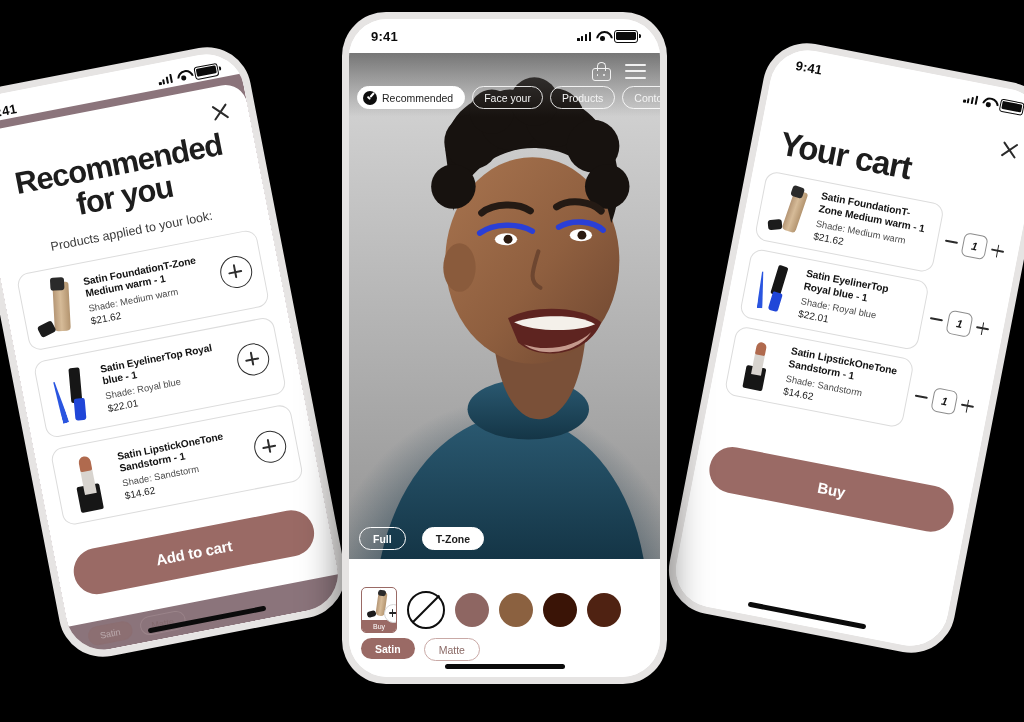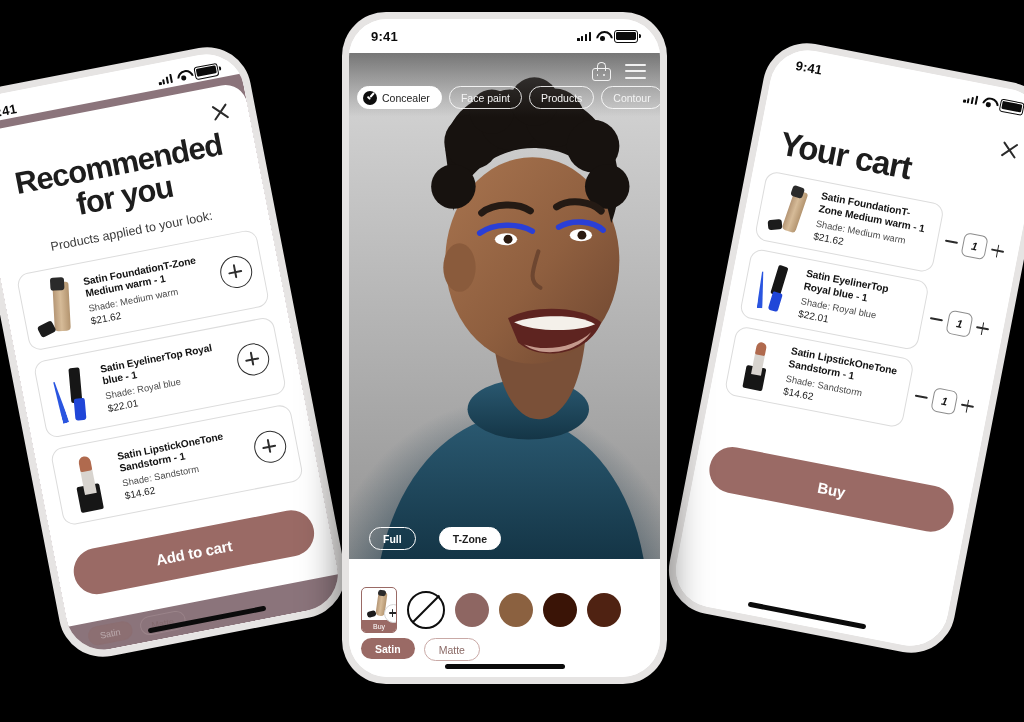--- a/index.html
+++ b/index.html
@@ -117,21 +117,21 @@
   .cat{height:21px;border-radius:13px;display:flex;align-items:center;gap:5px;
        padding:0 11px;font-size:10.5px;color:#f4f4f4;border:1.2px solid rgba(255,255,255,.85);
        white-space:nowrap;flex:none;cursor:pointer;}
   .cat.active{background:#fff;color:#222;border-color:#fff;padding-left:5px;}
   .chk{width:14px;height:14px;border-radius:50%;background:#0d0d0d;position:relative;flex:none;}
   .chk:before{content:"";position:absolute;left:3.6px;top:6.3px;width:4px;height:1.7px;background:#fff;
       transform:rotate(45deg);border-radius:1px;}
   .chk:after{content:"";position:absolute;left:5.6px;top:3.8px;width:6.2px;height:1.7px;background:#fff;
       transform:rotate(-48deg);border-radius:1px;}
 
-  .zone-row{position:absolute;bottom:9px;left:20px;display:flex;gap:23px;}
+  .zone-row{position:absolute;bottom:9px;left:10px;display:flex;gap:16px;}
   .zpill{height:21px;border-radius:13px;display:flex;align-items:center;justify-content:center;
          padding:0 13px;font-size:10.5px;font-weight:700;color:#fff;border:1.3px solid #fff;cursor:pointer;}
   .zpill.on{background:#fff;color:#1c1c1c;font-weight:600;}
 
   .shaderow{position:absolute;left:0;right:0;bottom:44px;height:46px;display:flex;
             align-items:center;gap:10px;padding-left:12px;box-sizing:border-box;}
   .buytile{width:34px;height:44px;border:1.3px solid #9a6a65;border-radius:5px;position:relative;
            flex:none;overflow:hidden;background:#fff;cursor:pointer;}
   .buytile .lbl{position:absolute;left:0;right:0;bottom:0;height:12px;background:#9a6a65;color:#fff;
                 font-size:7px;display:flex;align-items:center;justify-content:center;}
@@ -432,24 +432,24 @@
             <div class="burger">
                 <i></i>
                 <i></i>
                 <i></i>
               </div>
           </div>
 
           <div class="cat-row">
             <div class="cat active">
               <div class="chk"></div>
-              <span>Concealer</span>
+              <span>Recommended</span>
             </div>
             <div class="cat">
-              <span>Face paint</span>
+              <span>Face your</span>
             </div>
             <div class="cat">
               <span>Products</span>
             </div>
             <div class="cat">
               <span>Contour</span>
             </div>
           </div>
 
           <div class="zone-row">

